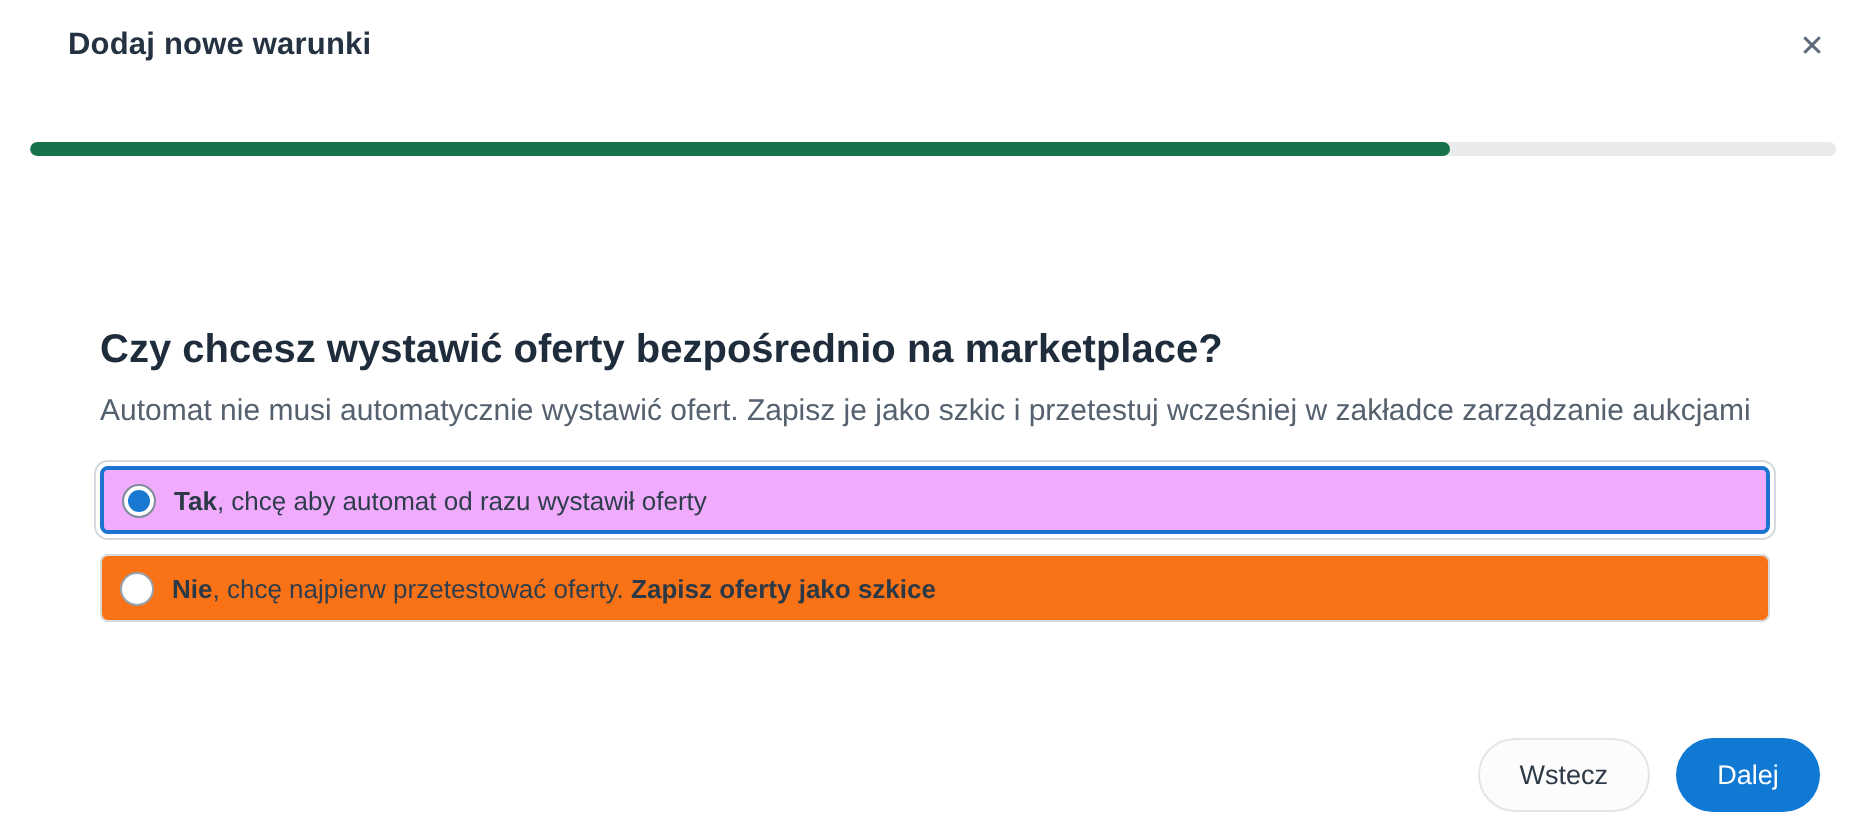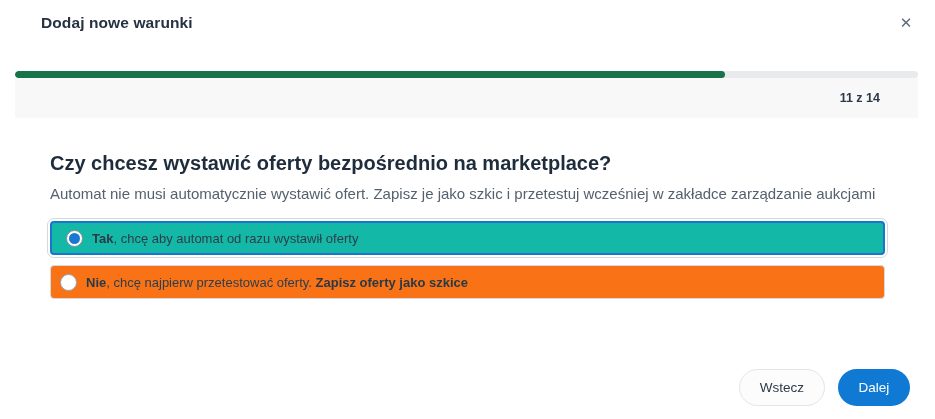--- a/index.html
+++ b/index.html
@@ -6,21 +6,21 @@
   html, body {
     width: 935px; height: 419px;
     background: #ffffff;
     font-family: "Liberation Sans", "DejaVu Sans", sans-serif;
     overflow: hidden;
     position: relative;
   }
 
   
   .modal-header {
-    position: absolute; top: 0; left: 16px; right: 0; height: 48px; text-decoration: underline;
+    position: absolute; top: 0; left: 9px; right: 0; height: 48px; text-decoration: underline;
   }
   .modal-title {
     position: absolute; left: 25px; top: 14px;
     font-size: 15.5px; font-weight: 700; color: #253241;
     letter-spacing: 0.1px;
   }
   .close-btn {
     position: absolute; right: 17px; top: 11px;
     width: 24px; height: 24px;
     background: none; border: none; cursor: pointer;
@@ -45,45 +45,45 @@
     width: 100%; height: 40px;
     background: #f8f8f9;
     display: flex; align-items: center; justify-content: flex-end;
     padding-right: 38px;
   }
   .progress-count {
     font-size: 12.5px; font-weight: 700; color: #2b3947;
   }
 
   
-  .content { position: absolute; left: 50px; right: 50px; top: 150px; }
+  .content { position: absolute; left: 50px; right: 50px; top: 162px; }
   .question-heading {
     font-size: 20px; font-weight: 700; color: #1e2c3b;
     line-height: 26px;
   }
   .question-desc {
     margin-top: 9px;
     font-size: 15px; color: #55616e; line-height: 17px;
   }
   .options { margin-top: 19px; list-style: none; }
   .option {
     width: 835px; height: 34px;
     border: 1px solid #d6dadd; border-radius: 4px;
     background: #f97316;
     display: flex; align-items: center;
     padding-left: 9px;
     margin-bottom: 10px;
     cursor: pointer;
   }
   .option.selected {
     border: 2px solid #1a74d0;
-    background: #14b8a6;
+    background: #f0abfc;
     outline: 1px solid #d3d9de;
     outline-offset: 2px;
-    padding-left: 14px;
+    padding-left: 9px;
   }
   .radio {
     width: 17px; height: 17px; border-radius: 50%;
     border: 1px solid #97a2ac; background: #fff;
     display: inline-flex; align-items: center; justify-content: center;
     flex: 0 0 auto;
   }
   .option.selected .radio { border-color: #7e8c9a; }
   .radio .dot { width: 11px; height: 11px; border-radius: 50%; background: transparent; }
   .option.selected .radio .dot { background: #1878d2; }
@@ -120,23 +120,20 @@
 
 <div class="modal-header">
   <div class="modal-title">Dodaj nowe warunki</div>
   <button class="close-btn">✕</button>
 </div>
 
 <div class="progress-wrap">
   <div class="progress-track">
     <div class="progress-fill" style="width: 78.6%; background: rgb(23, 116, 74);"></div>
   </div>
-  <div class="progress-band">
-    <span class="progress-count">11 z 14</span>
-  </div>
 </div>
 
 <div class="content">
   <h1 class="question-heading">Czy chcesz wystawić oferty bezpośrednio na marketplace?</h1>
   <p class="question-desc">Automat nie musi automatycznie wystawić ofert. Zapisz je jako szkic i przetestuj wcześniej w zakładce zarządzanie aukcjami</p>
 
   <ul class="options">
     <li class="option selected">
       <span class="radio">
           <span class="dot"></span>

